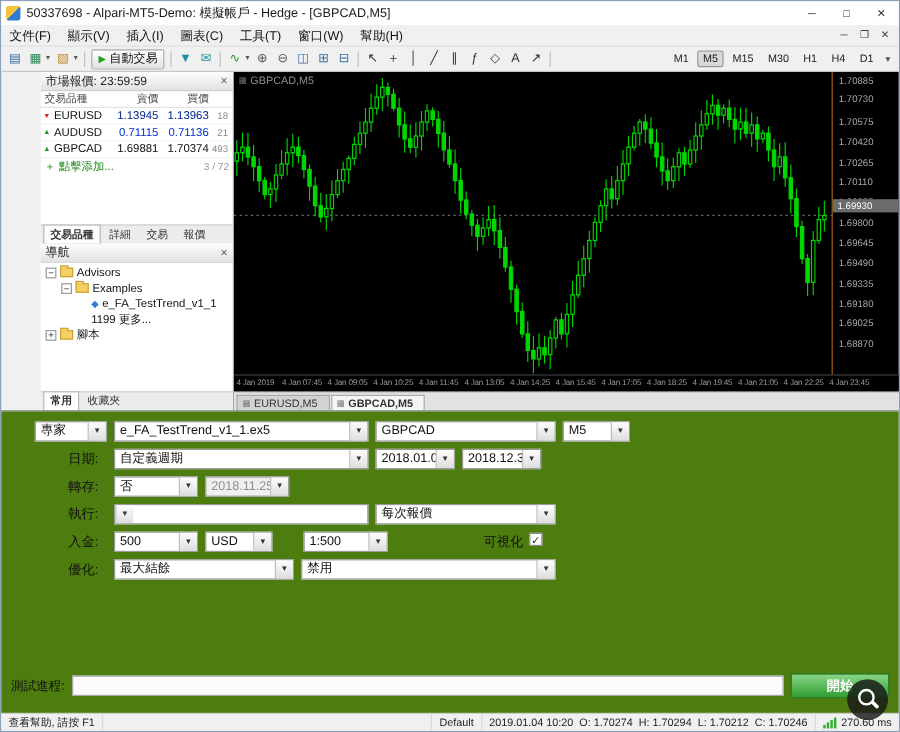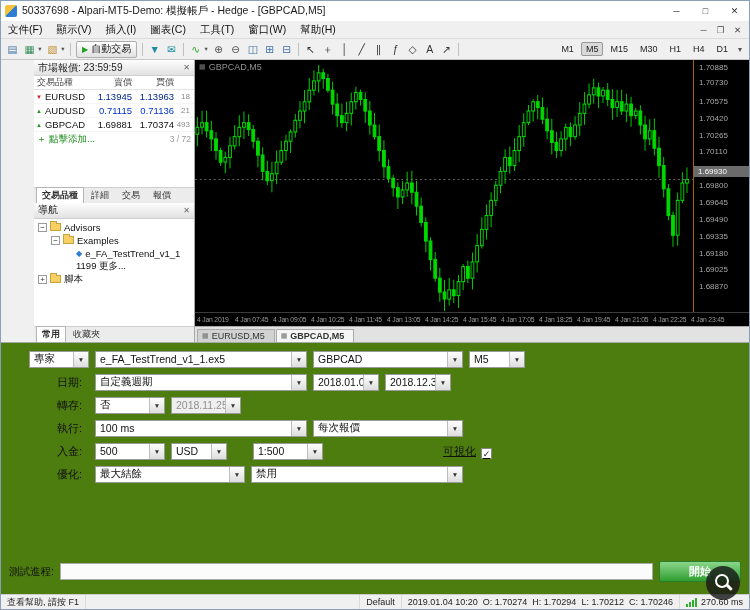--- a/index.html
+++ b/index.html
@@ -103,21 +103,21 @@
   .combo{height:17px;background:#fff;border:1px solid #9a9a9a;display:flex;align-items:center;
     box-sizing:border-box;margin-left:6px;flex:none;}
   .combo-val{flex:1;padding:0 4px;font-size:10.5px;white-space:nowrap;overflow:hidden;color:#111;}
   .combo-arrow{width:14px;align-self:stretch;flex:none;border-left:1px solid #bdbdbd;
     background:linear-gradient(#fdfdfd,#dedede);display:flex;align-items:center;justify-content:center;
     font-size:6.5px;color:#333;}
   .combo.disabled{background:#efefef;}
   .combo.disabled .combo-val{color:#909090;}
   .w60{width:60px}.w212{width:212px}.w150{width:150px}.w56{width:56px}.w70{width:70px}.w66{width:66px}
   .ml26{margin-left:26px!important;}
-  .viz{display:flex;align-items:flex-end;gap:5px;margin-left:120px;color:#111;text-decoration:underline;}
+  .viz{display:flex;align-items:flex-start;gap:5px;margin-left:80px;color:#111;}
   .checkbox{width:11px;height:11px;flex:none;border:1px solid #8a8a8a;background:#fff;font-size:9px;
     line-height:10px;text-align:center;color:#1a1a1a;box-sizing:border-box;}
   .process-row{position:absolute;left:0;right:0;bottom:12px;display:flex;align-items:center;padding:0 8px;}
   .process-field{flex:1;height:17px;margin:0 6px;background:#fbfbfb;border:1px solid #a8a8a8;box-sizing:border-box;}
   .start-button{width:80px;height:19px;flex:none;display:flex;align-items:center;justify-content:center;
     background:linear-gradient(#8bd68b,#2f9e2f);border:1px solid #2a7d2a;border-radius:2px;
     color:#fff;font-size:11px;font-weight:bold;}
 
   .tester-tabs{height:15px;flex:none;background:#e8e8e8;border-top:1px solid #bcbcbc;display:flex;
     align-items:center;font-size:9.5px;gap:1px;padding-left:3px;}
@@ -623,21 +623,20 @@
       </span>
       <span class="combo w70 disabled">
         <span class="combo-val">2018.11.25</span>
         <span class="combo-arrow">▼</span>
       </span>
     </div>
 
     <div class="trow">
       <span class="tlabel">執行:</span>
       <span class="combo w212">
-        <span class="combo-val">100 ms</span>
         <span class="combo-arrow">▼</span>
       </span>
       <span class="combo w150">
         <span class="combo-val">每次報價</span>
         <span class="combo-arrow">▼</span>
       </span>
     </div>
 
     <div class="trow">
       <span class="tlabel">入金:</span>

